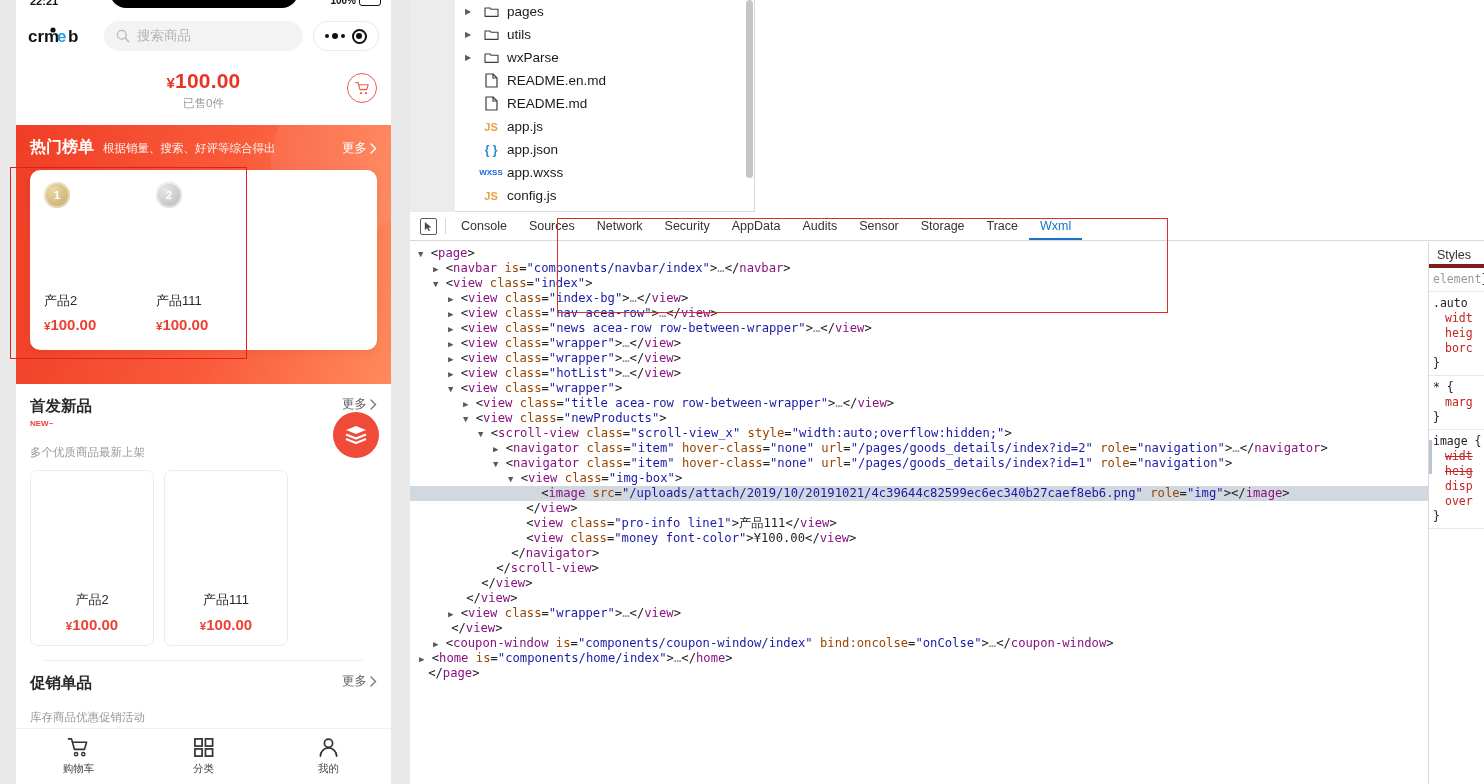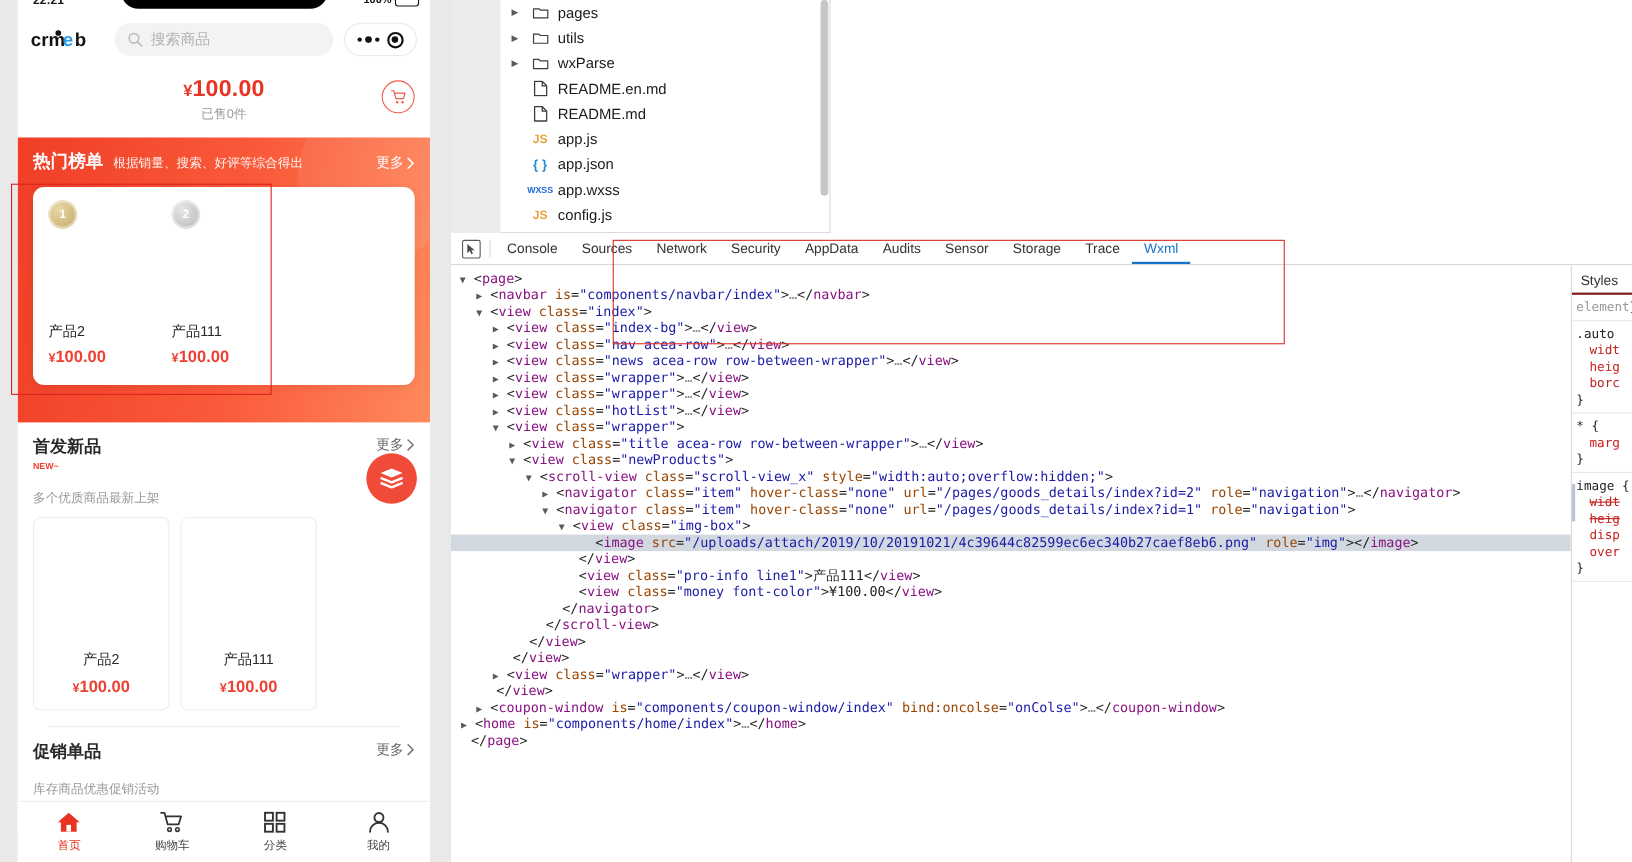--- a/index.html
+++ b/index.html
@@ -192,21 +192,21 @@
   .txtn { color:#222; }
 
   
   .wx-annot { position:absolute; border:1.5px solid #d93025; pointer-events:none; z-index:30;}
 
   .styles {
     position:absolute; right:0; top:242px; width:56px; bottom:0;
     border-left:1px solid #d9d9d9; background:#fff; overflow:hidden;
   }
   .st-tab { height:26px; line-height:26px; font-size:12.5px; color:#333; padding-left:8px;
-            border-bottom:2px solid #7f1d1d;}
+            border-bottom:4px solid #7f1d1d;}
   .st-block { font-family:"DejaVu Sans Mono", monospace; font-size:11.5px; line-height:15px;
               padding:4px 0 4px 4px; border-bottom:1px solid #e8e8e8; white-space:nowrap;}
   .st-sel { color:#222; }
   .st-gray { color:#999; }
   .st-prop { color:#c5221f; padding-left:12px; display:block; }
   .st-prop.strike { text-decoration: line-through; }
   .st-scrollmark { position:absolute; left:-1px; top:198px; width:4px; height:34px; background:#b8c4d4; }
 </style>
 </head>
 <body>
@@ -337,27 +337,20 @@
 
       <div class="float-fab">
         <svg width="24" height="22" viewBox="0 0 24 22">
           <path d="M12 2 L22 6 L12 10 L2 6 Z" fill="#fff"></path>
           <path d="M2 10.5 L12 14.5 L22 10.5" fill="none" stroke="#fff" stroke-width="2.2" stroke-linejoin="round"></path>
           <path d="M2 15 L12 19 L22 15" fill="none" stroke="#fff" stroke-width="2.2" stroke-linejoin="round"></path>
         </svg>
       </div>
 
       <div class="tabbar">
-        <div class="tab active">
-          <svg width="23" height="21" viewBox="0 0 24 22">
-            <path d="M12 2 L22.5 11 H19.5 V20 H4.5 V11 H1.5 Z" fill="#e93323"></path>
-            <rect x="9.8" y="13.5" width="4.4" height="6.5" fill="#fff"></rect>
-          </svg>
-          <span>首页</span>
-        </div>
         <div class="tab">
           <svg width="23" height="21" viewBox="0 0 24 22">
             <path d="M1.5 2 h3.2 l3 11 h10.5 l2.3 -7.5 H6.2" fill="none" stroke="#333" stroke-width="1.7" stroke-linecap="round" stroke-linejoin="round"></path>
             <circle cx="9.5" cy="18" r="1.7" fill="none" stroke="#333" stroke-width="1.5"></circle>
             <circle cx="17" cy="18" r="1.7" fill="none" stroke="#333" stroke-width="1.5"></circle>
           </svg>
           <span>购物车</span>
         </div>
         <div class="tab">
           <svg width="22" height="21" viewBox="0 0 22 22">

